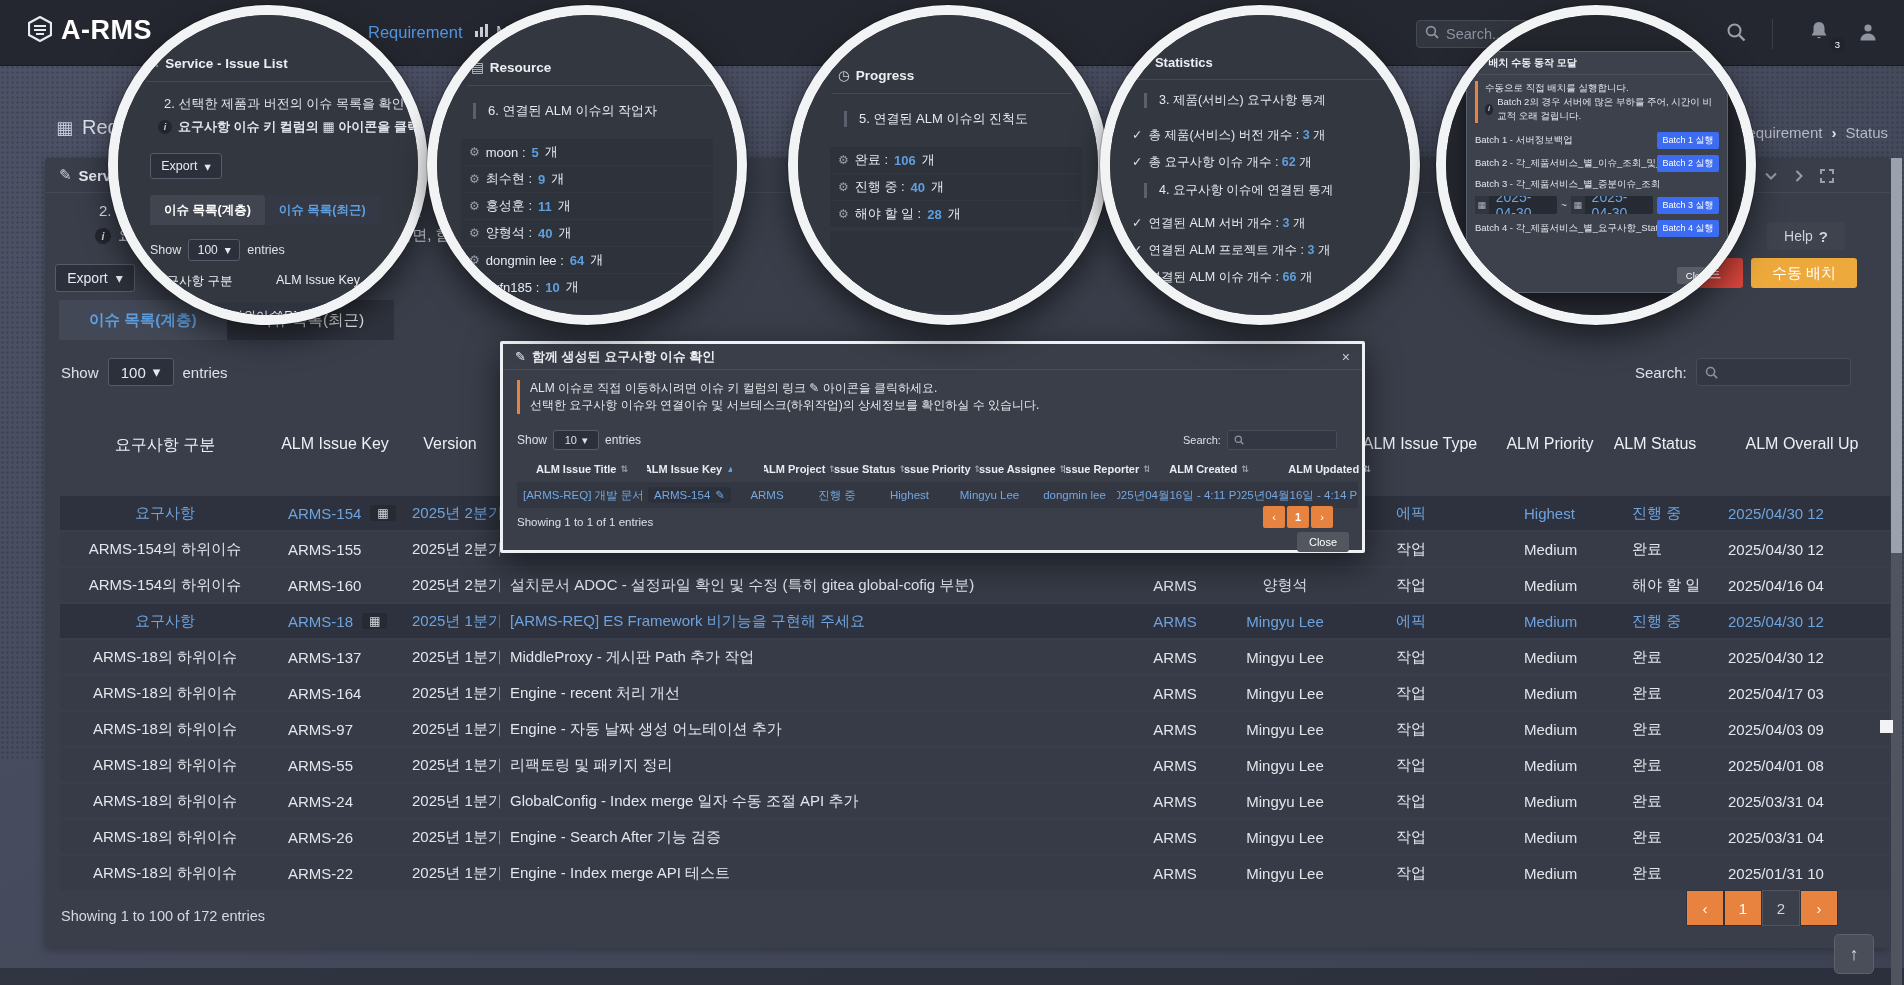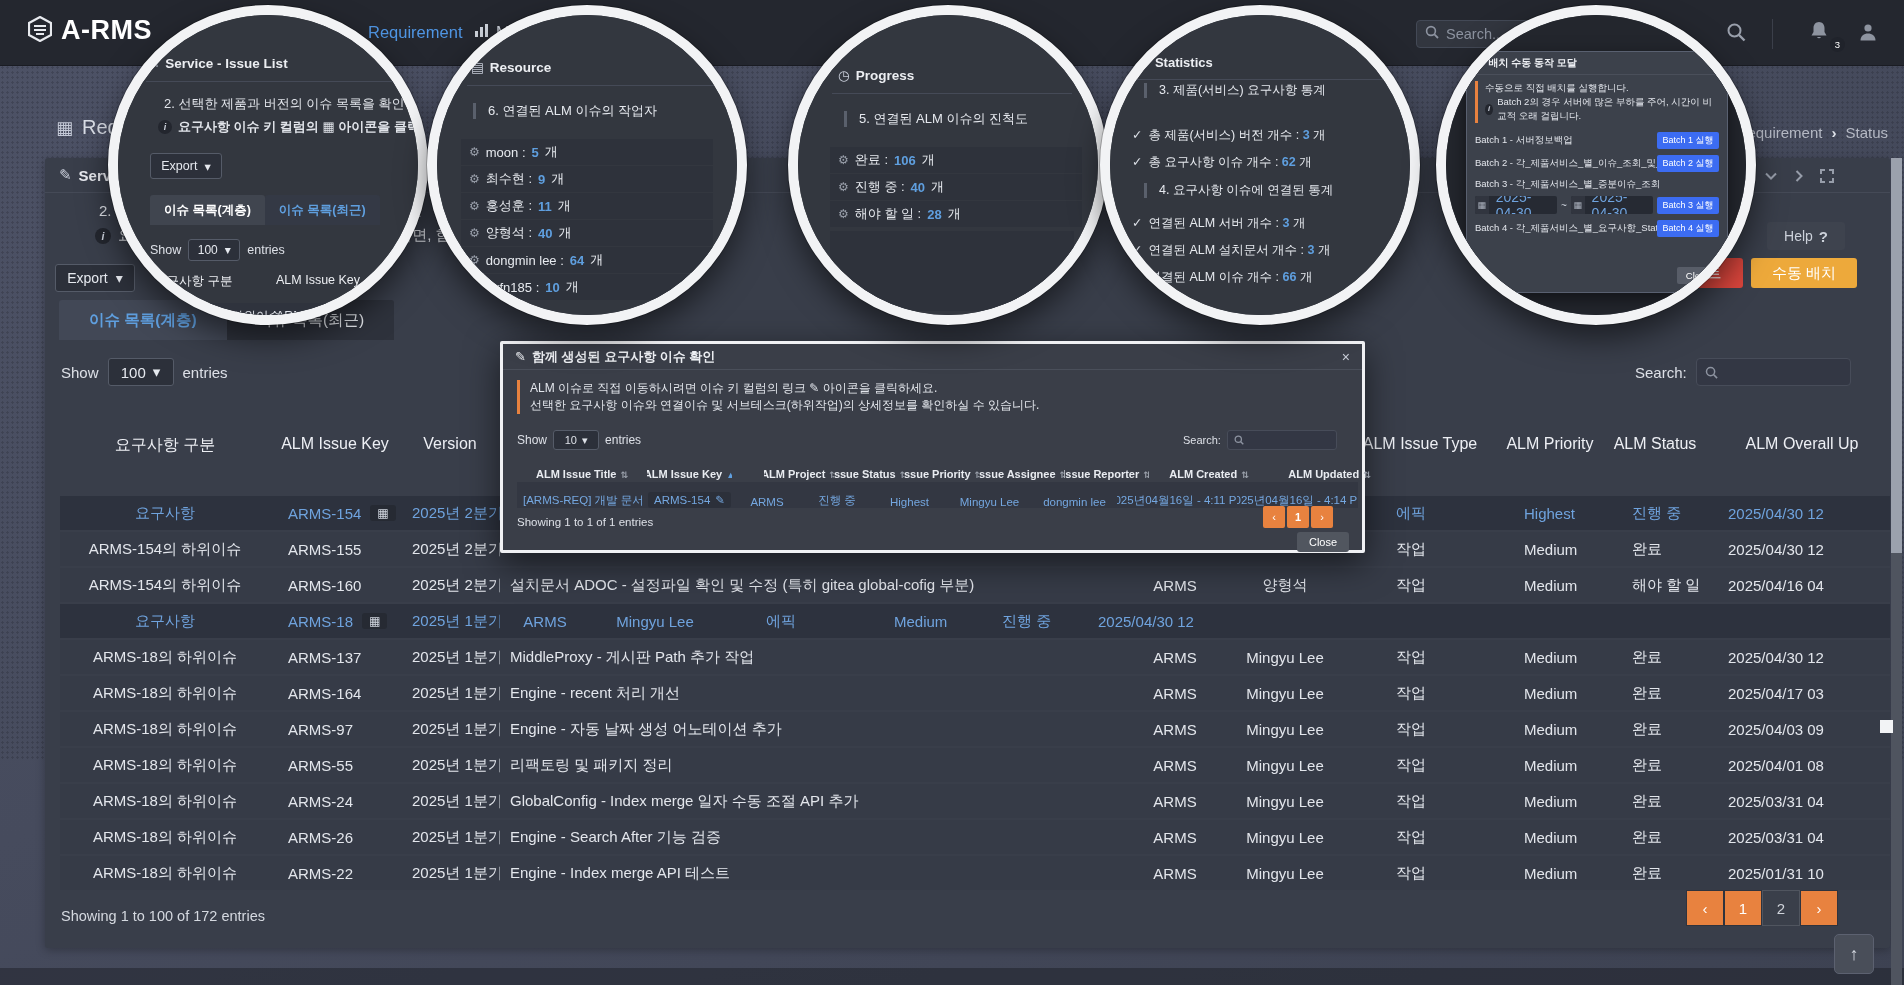--- a/index.html
+++ b/index.html
@@ -84,21 +84,21 @@
 #mhead .ttl{font-size:13px;font-weight:bold;color:#eef0f4;display:flex;gap:6px;align-items:center}
 #mhead .x{margin-left:auto;color:#c9ced8;font-size:14px}
 #malert{left:14px;top:36px;border-left:3px solid #e8823f;padding-left:10px;font-size:12px;line-height:17px;color:#e3e6ec}
 #mctrl-l{left:14px;top:86px;display:flex;align-items:center;gap:6px;font-size:12px;color:#dde0e7}
 #mctrl-l .msel{width:46px;height:20px;background:#2c303a;border:1px solid #555b68;border-radius:3px;display:flex;align-items:center;justify-content:center;gap:5px;font-size:11px}
 #mctrl-r{left:680px;top:86px;display:flex;align-items:center;gap:6px;font-size:11px;color:#dde0e7}
 #mctrl-r .sbox{width:110px;height:20px;background:#333744;border:1px solid #474c59;border-radius:3px;display:flex;align-items:center;padding:0 6px}
 #mo-head{left:14px;top:114px;display:flex;height:22px}
 #mo-head .mocell{justify-content:center;font-size:11px;font-weight:bold;color:#e9ecf1;gap:4px}
 #mo-row{left:14px;top:138px;display:flex;height:26px;background:#333742}
-.mocell{display:flex;align-items:flex-end;overflow:hidden;white-space:nowrap;flex:none;font-size:11.5px;justify-content:center;color:#74a7e0}
+.mocell{display:flex;align-items:center;overflow:hidden;white-space:nowrap;flex:none;font-size:11.5px;justify-content:center;color:#74a7e0}
 .mocell .sort{color:#9aa0ab;font-size:9px}
 .mocell .asc{color:#5f9fdf;font-size:9px}
 .mokey{background:#2c303a;border-radius:3px;padding:1px 6px;display:flex;gap:5px;align-items:center}
 #mo-foot{left:14px;top:172px;font-size:11.5px;color:#dde0e7}
 #mo-pager{left:760px;top:162px;display:flex;gap:2px}
 .mpbtn{width:22px;height:22px;background:#e8823f;color:#fff;font-size:11px;display:flex;align-items:center;justify-content:center;border-radius:2px}
 #mo-close{left:794px;top:188px;width:52px;height:20px;background:#51565f;border-radius:3px;color:#fff;font-size:11px;display:flex;align-items:center;justify-content:center}
 
 .lens{width:320px;height:320px;border-radius:50%;border:10px solid #f2f3f5;z-index:6;
 box-shadow:0 14px 30px rgba(0,0,0,.5),0 0 0 1px rgba(0,0,0,.22);background:#33373f}
@@ -370,20 +370,23 @@
           <div class="mcell c0" style="width: 210px;">
             <span>요구사항</span>
           </div>
           <div class="mcell c1" style="width: 130px;">
             <span>ARMS-18</span>
             <span class="keychip">▦</span>
           </div>
           <div class="mcell c2" style="width: 100px;">
             <span>2025년 1분기</span>
           </div>
+          <div class="mcell c3" style="width: 630px;">
+            <span>[ARMS-REQ] ES Framework 비기능을 구현해 주세요</span>
+          </div>
           <div class="mcell c4" style="width: 90px;">
             <span>ARMS</span>
           </div>
           <div class="mcell c5" style="width: 130px;">
             <span>Mingyu Lee</span>
           </div>
           <div class="mcell c6" style="width: 140px;">
             <span>에픽</span>
           </div>
           <div class="mcell c7" style="width: 120px;">
@@ -861,29 +864,29 @@
     </div>
   </div>
 
   <div class="lens abs" style="left:1100px;top:5px">
     <div class="lens-inner">
       <div class="abs ltitle" style="left:28px;top:40px;font-size:13px">
         <span class="ic">✎</span>
         <span>Statistics</span>
       </div>
       <div class="abs ldiv" style="left:24px;top:64px;width:260px"></div>
-      <div class="abs lsection" style="left:34px;top:68px;font-size:12.5px">3. 제품(서비스) 요구사항 통계</div>
+      <div class="abs lsection" style="left:34px;top:78px;font-size:12.5px">3. 제품(서비스) 요구사항 통계</div>
       <div class="abs" style="left:22px;top:112px" id="l4-stats1">
           <div class="lcheck"><span class="ic">✓</span><span>총 제품(서비스) 버전 개수 : </span><span class="blue" style="font-weight: bold;">3</span><span> 개</span></div>
           <div class="lcheck"><span class="ic">✓</span><span>총 요구사항 이슈 개수 : </span><span class="blue" style="font-weight: bold;">62</span><span> 개</span></div>
         </div>
       <div class="abs lsection" style="left:34px;top:168px;font-size:12.5px">4. 요구사항 이슈에 연결된 통계</div>
       <div class="abs" style="left:22px;top:200px" id="l4-stats2">
           <div class="lcheck"><span class="ic">✓</span><span>연결된 ALM 서버 개수 : </span><span class="blue" style="font-weight: bold;">3</span><span> 개</span></div>
-          <div class="lcheck"><span class="ic">✓</span><span>연결된 ALM 설치문서 개수 : </span><span class="blue" style="font-weight: bold;">3</span><span> 개</span></div>
+          <div class="lcheck"><span class="ic">✓</span><span>연결된 ALM 프로젝트 개수 : </span><span class="blue" style="font-weight: bold;">3</span><span> 개</span></div>
           <div class="lcheck"><span class="ic">✓</span><span>연결된 ALM 이슈 개수 : </span><span class="blue" style="font-weight: bold;">66</span><span> 개</span></div>
         </div>
     </div>
   </div>
 
   <div class="lens abs" style="left:1436px;top:5px">
     <div class="lens-inner" style="background:#23262d">
       <div id="l5box">
         <div id="l5head">
           <span class="ic" style="margin-right:5px;color:#c6cbd7">✎</span>

